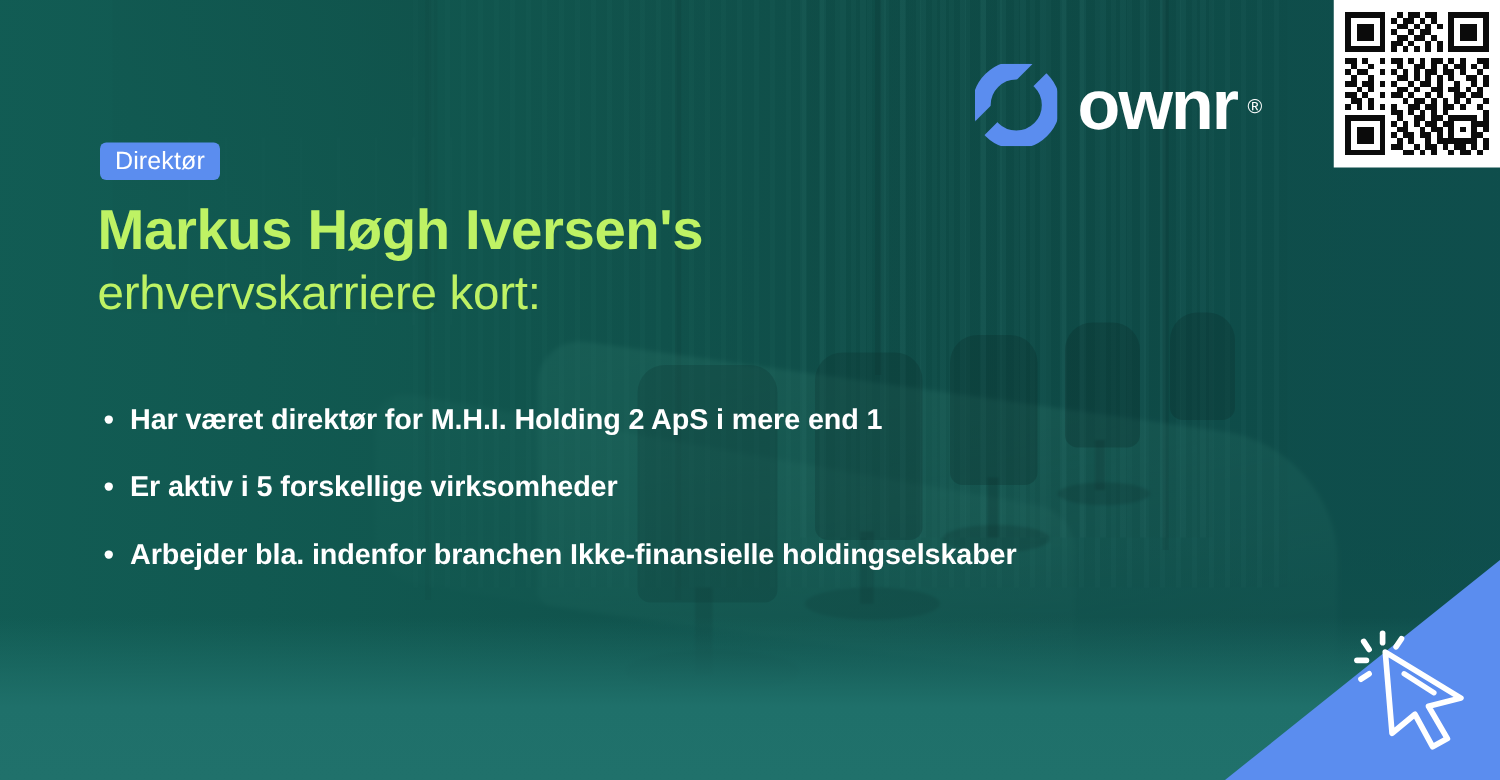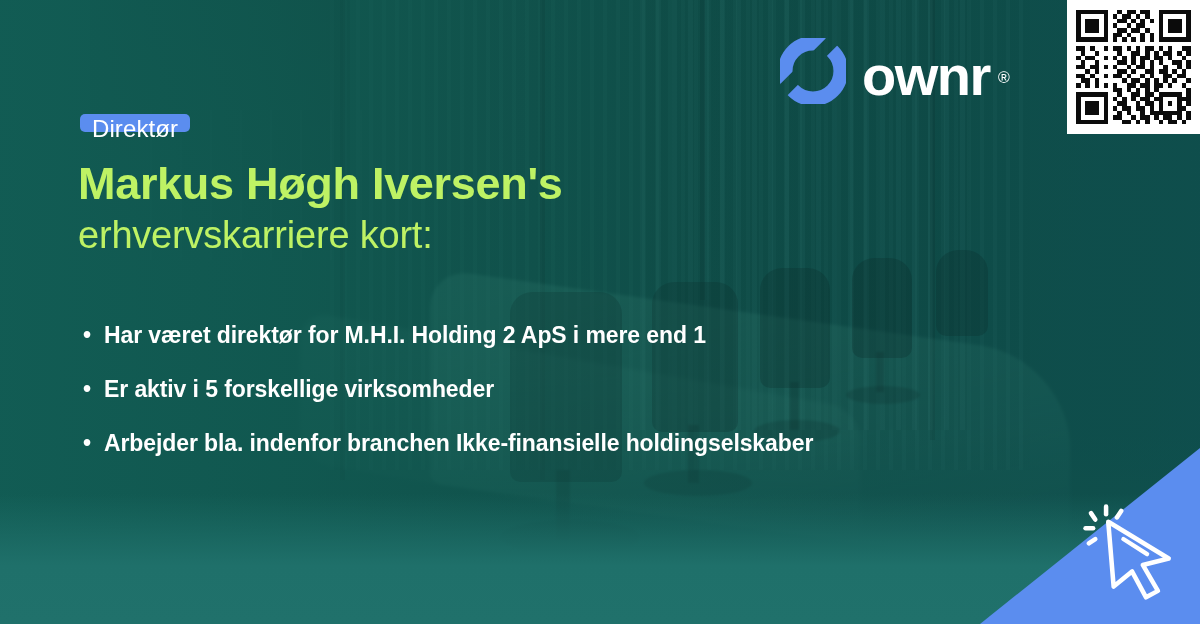--- a/index.html
+++ b/index.html
@@ -148,23 +148,23 @@
   .content {
     position: absolute;
     left: 0; top: 0; right: 0; bottom: 0;
   }
 
   .badge {
     position: absolute;
     left: 80px; top: 114px;
     background: #5b8def;
     color: #ffffff;
-    font-size: 24px;
+    font-size: 20px;
     line-height: 30px;
-    height: 18px;
+    height: 30px;
     padding: 0 12px;
     border-radius: 5px;
     letter-spacing: .1px;
     white-space: nowrap;
   }
 
   .headline {
     position: absolute;
     left: 78px; top: 158px;
     color: #bef264;
@@ -206,23 +206,23 @@
     line-height: 42px;
   }
   .bullet-wrap {
     display: block;
     padding-left: 16px;
   }
 
   
   .logo {
     position: absolute;
-    left: 780px; top: 38px;
+    left: 780px; top: 51px;
     display: flex;
-    align-items: flex-end;
+    align-items: center;
     gap: 16px;
   }
   .logo-mark { width: 66px; height: 66px; display: block; }
   .logo-text {
     color: #ffffff;
     font-size: 56px;
     font-weight: bold;
     line-height: 56px;
     letter-spacing: -1.5px;
     position: relative;

